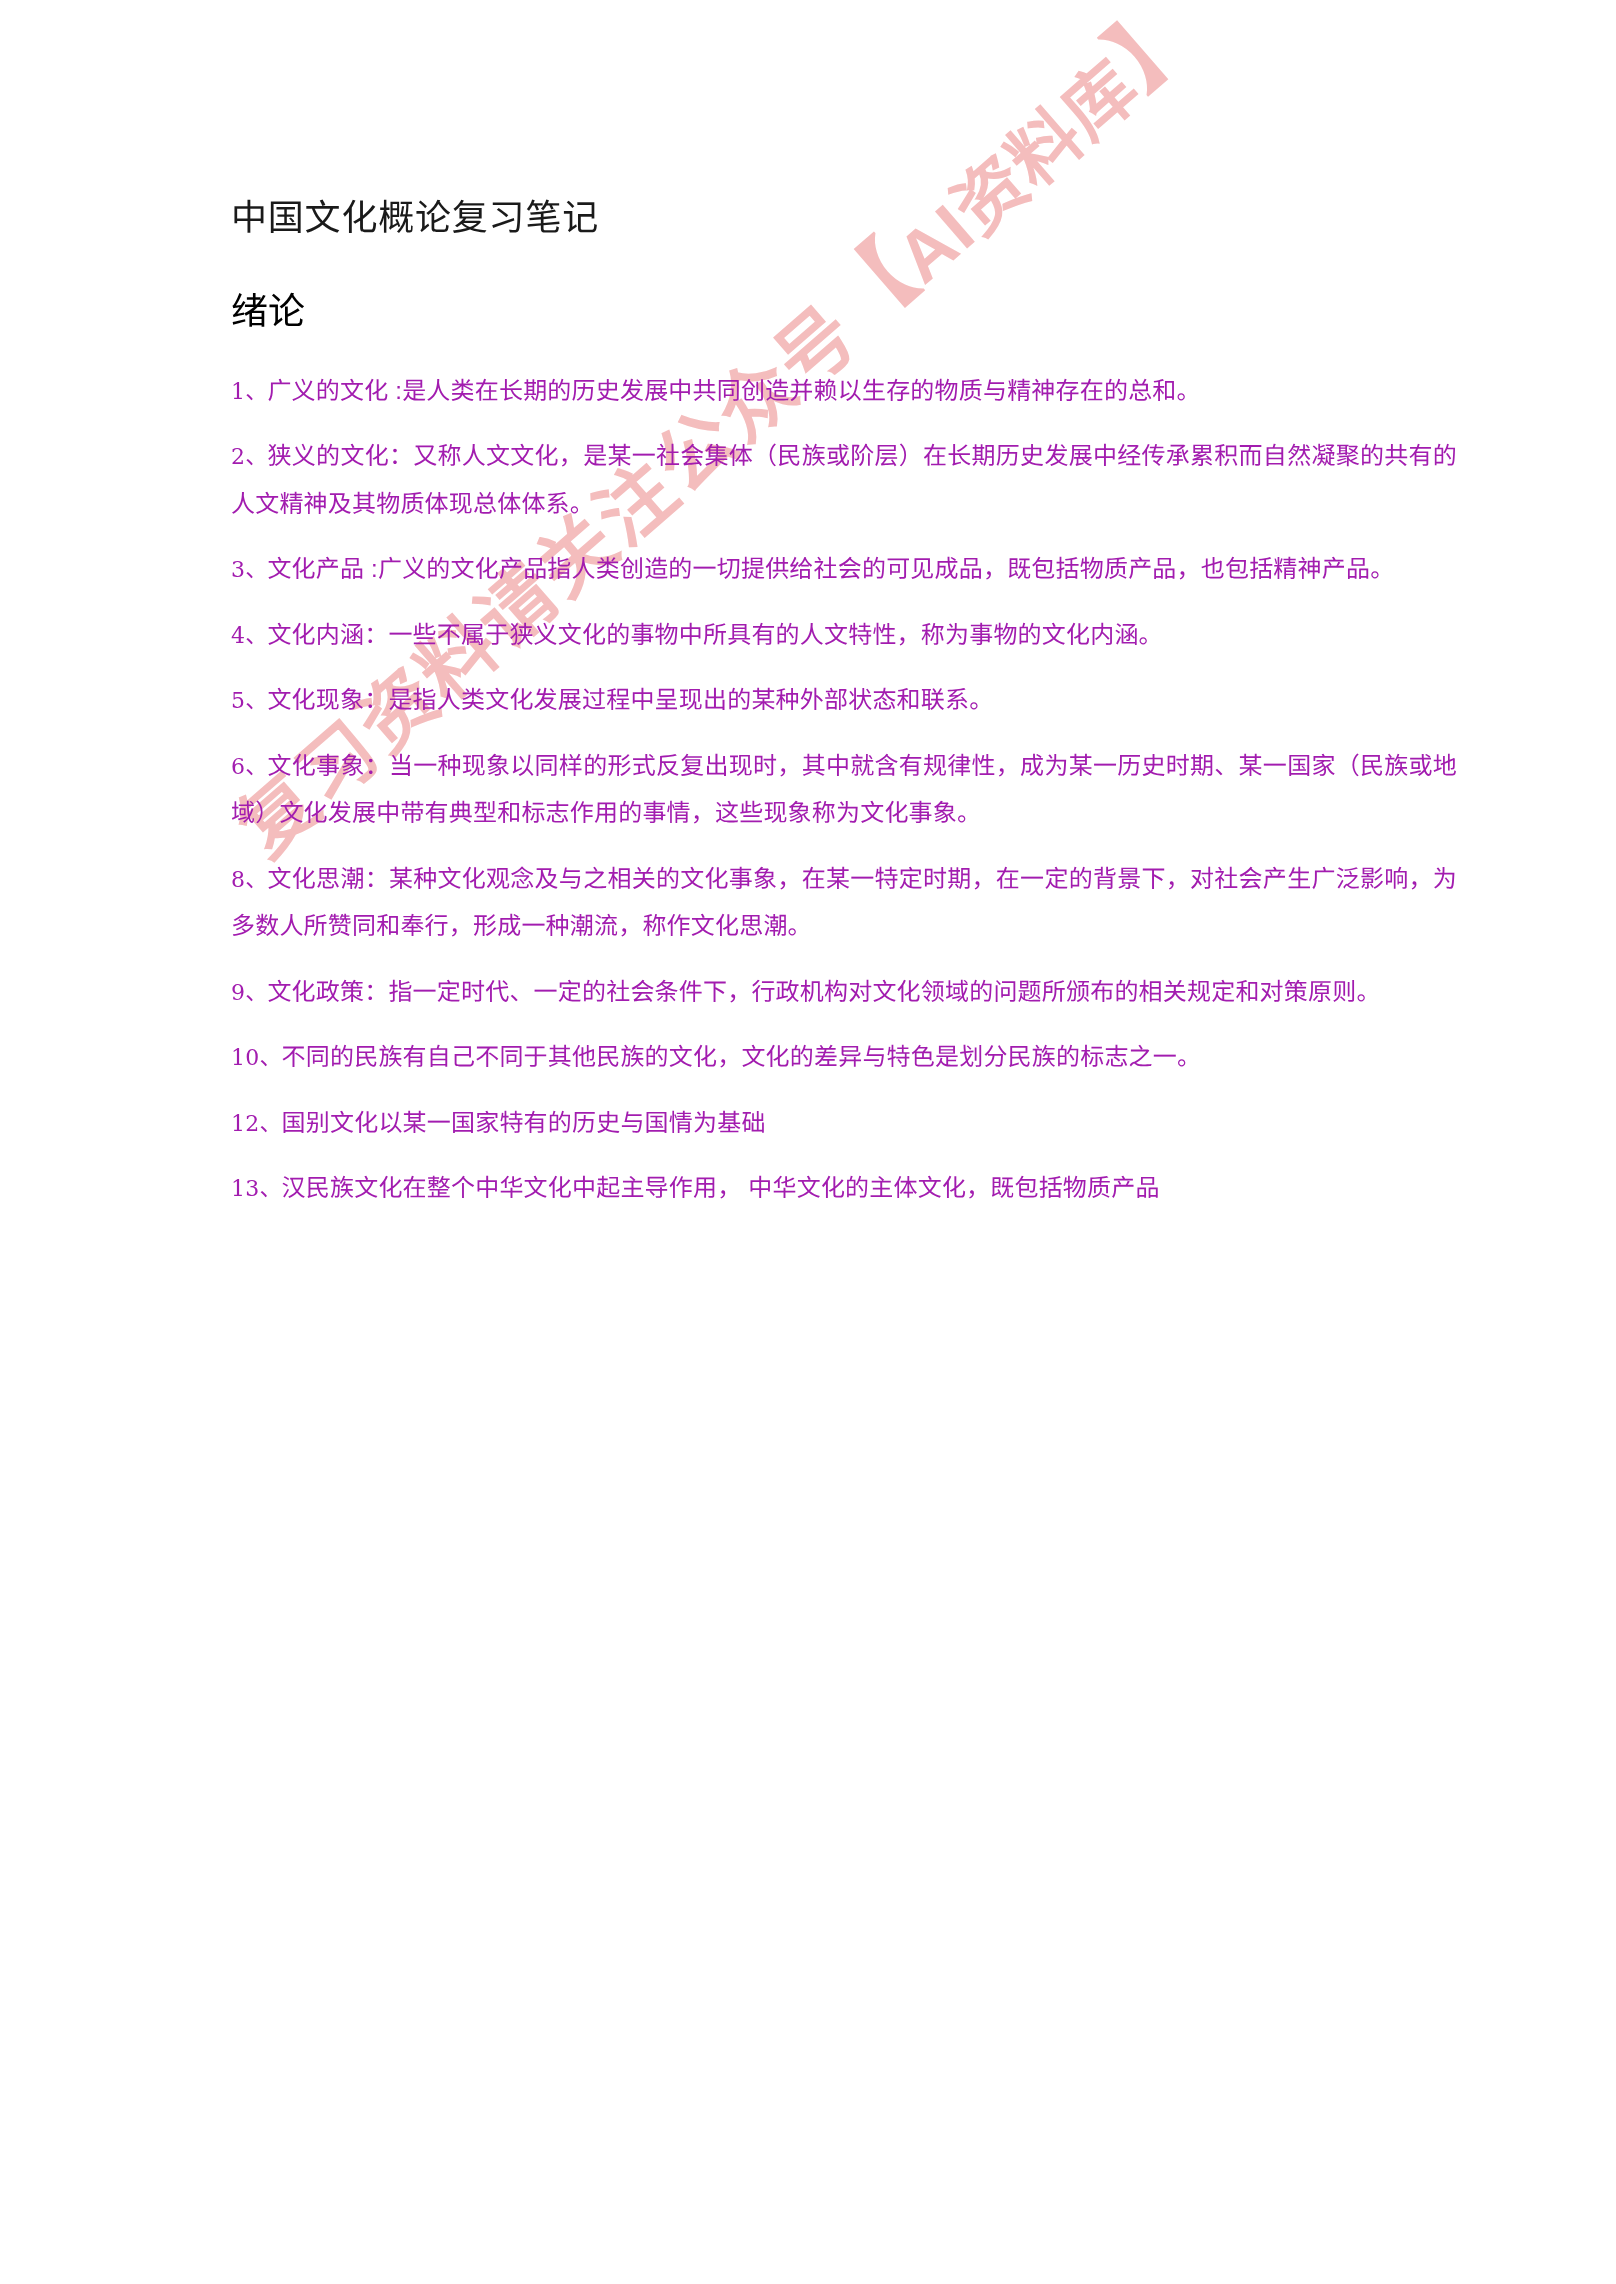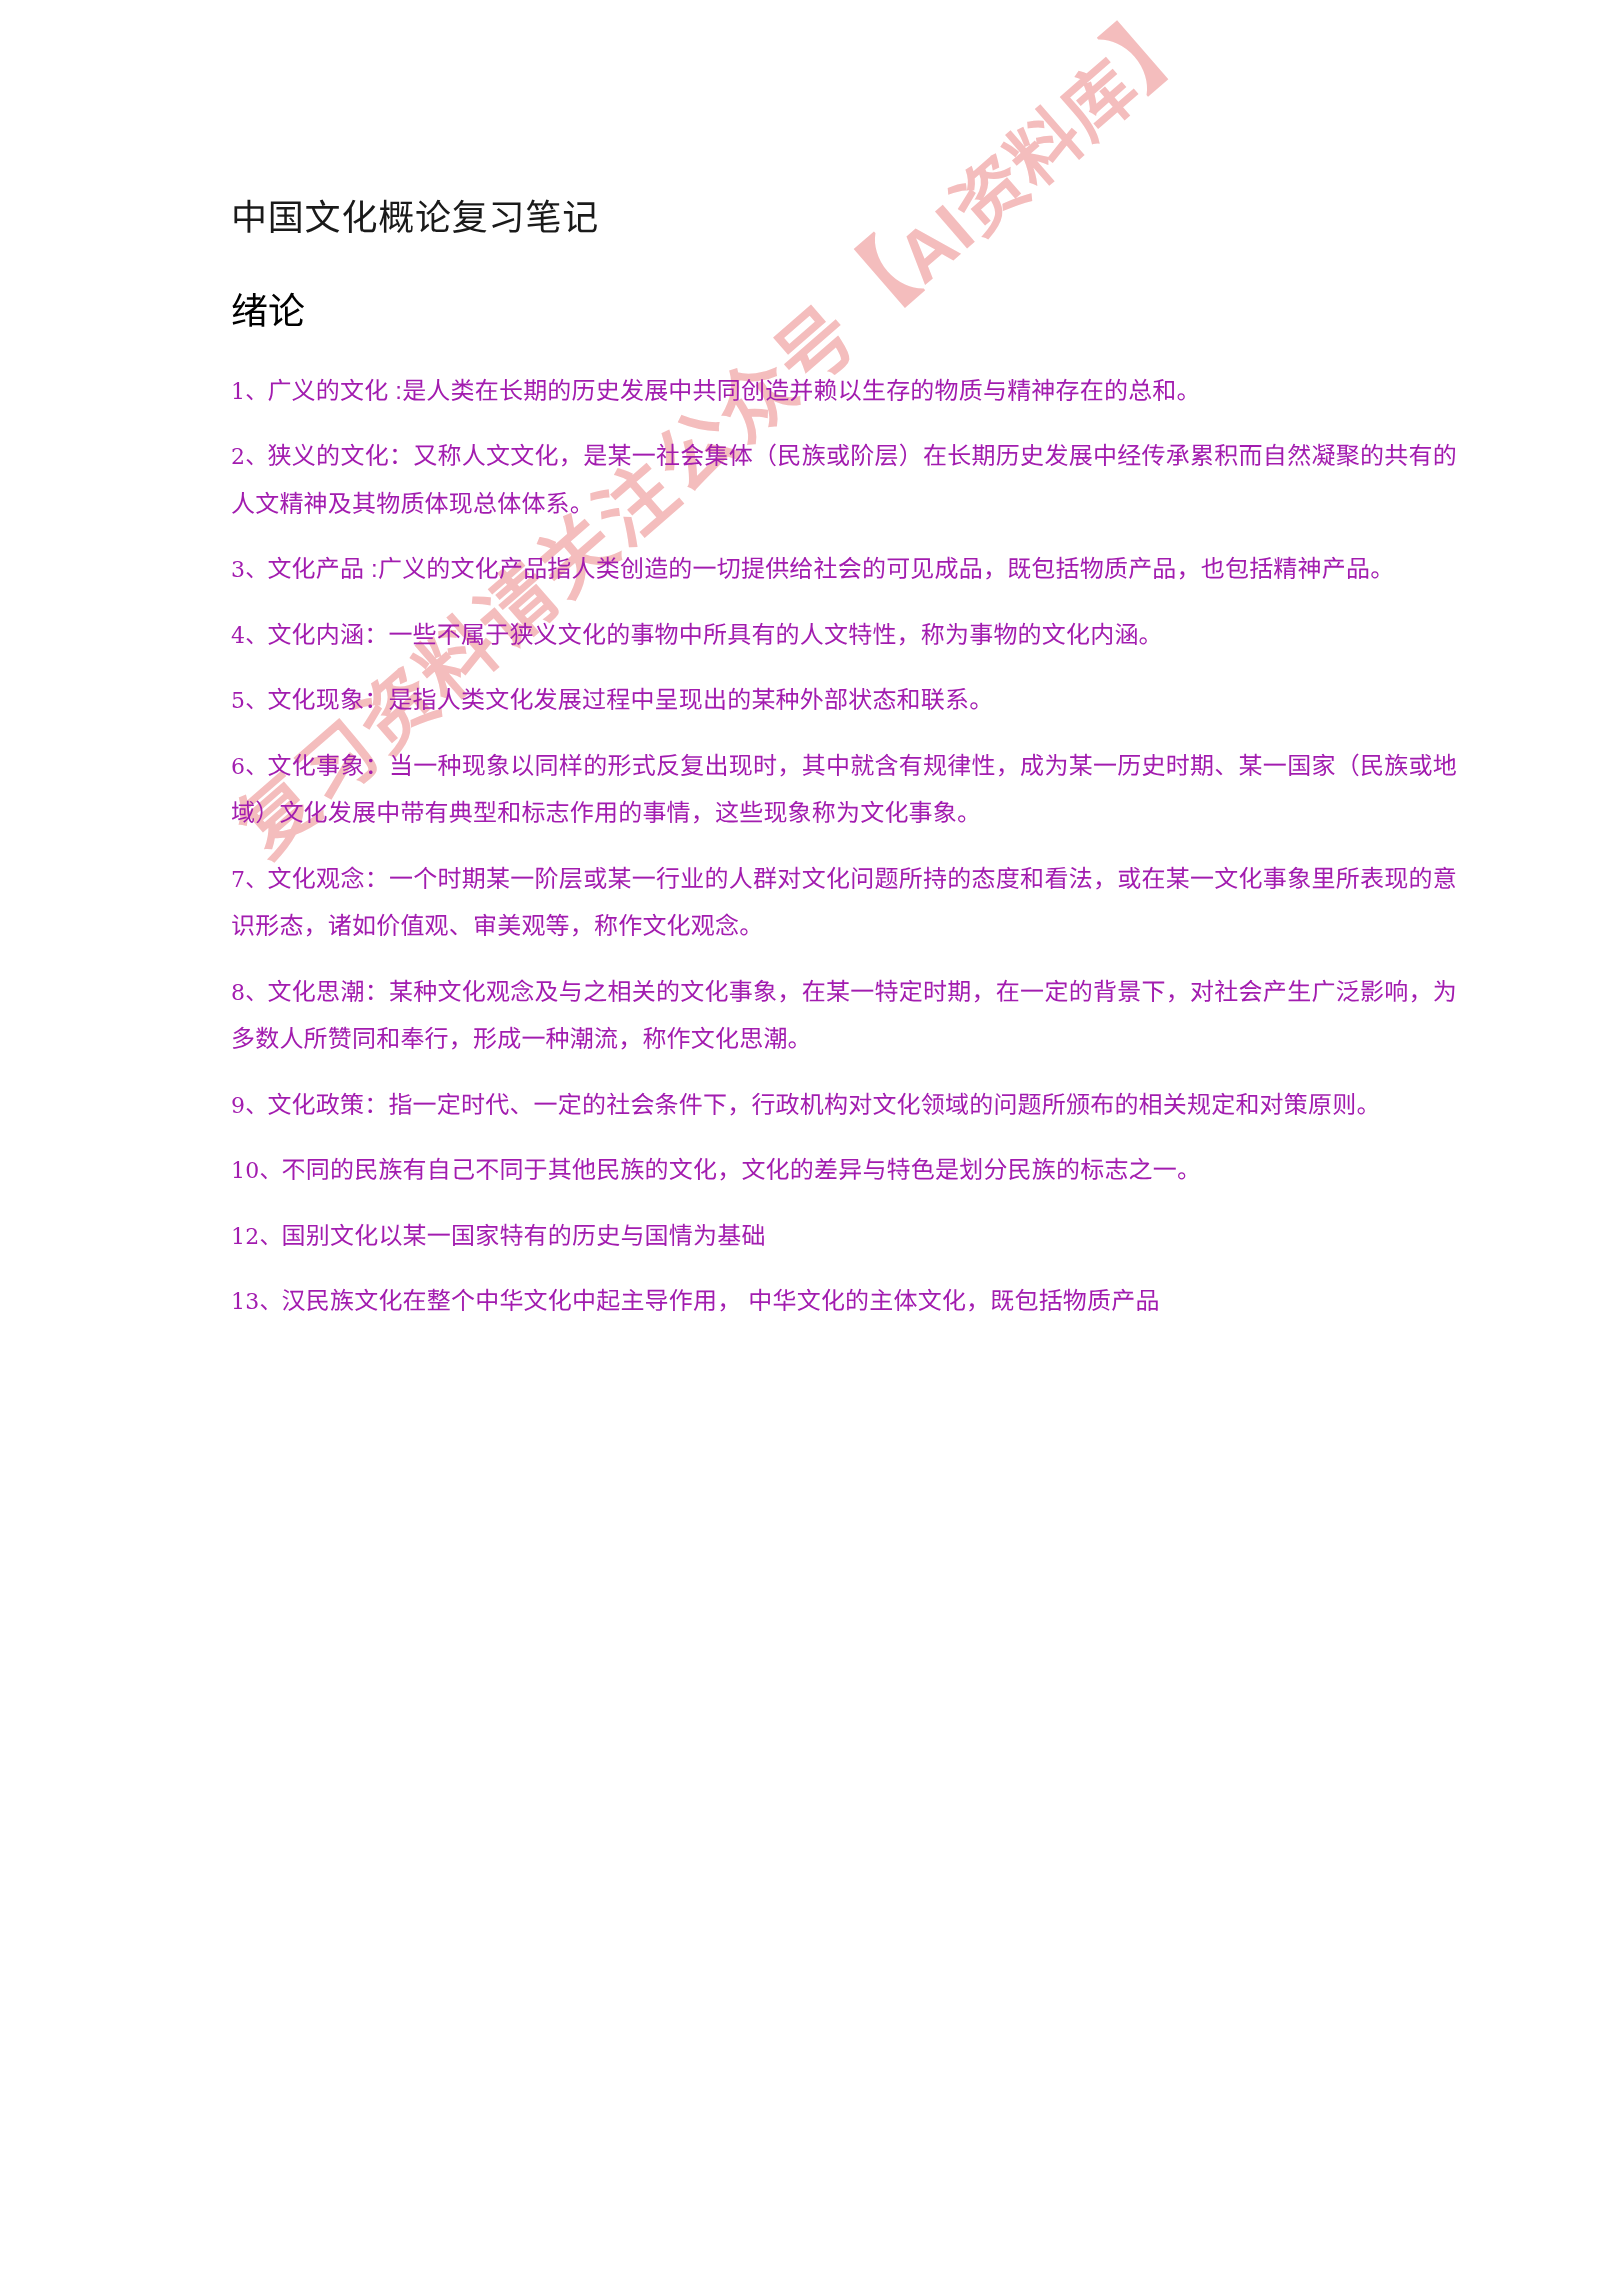--- a/index.html
+++ b/index.html
@@ -129,21 +129,20 @@
 
     <h2 class="section-heading">绪论</h2>
 
     <div class="note-list" id="notes-list">
         <p class="note-item"><span class="idx">1、</span><span>广义的文化 :是人类在长期的历史发展中共同创造并赖以生存的物质与精神存在的总和。</span></p>
         <p class="note-item"><span class="idx">2、</span><span>狭义的文化：又称人文文化，是某一社会集体（民族或阶层）在长期历史发展中经传承累积而自然凝聚的共有的人文精神及其物质体现总体体系。</span></p>
         <p class="note-item"><span class="idx">3、</span><span>文化产品 :广义的文化产品指人类创造的一切提供给社会的可见成品，既包括物质产品，也包括精神产品。</span></p>
         <p class="note-item"><span class="idx">4、</span><span>文化内涵：一些不属于狭义文化的事物中所具有的人文特性，称为事物的文化内涵。</span></p>
         <p class="note-item"><span class="idx">5、</span><span>文化现象：是指人类文化发展过程中呈现出的某种外部状态和联系。</span></p>
         <p class="note-item"><span class="idx">6、</span><span>文化事象：当一种现象以同样的形式反复出现时，其中就含有规律性，成为某一历史时期、某一国家（民族或地域）文化发展中带有典型和标志作用的事情，这些现象称为文化事象。</span></p>
-        <p class="note-item"><span class="idx">7、</span><span>文化观念：一个时期某一阶层或某一行业的人群对文化问题所持的态度和看法，或在某一文化事象里所表现的意识形态，诸如价值观、审美观等，称作文化观念。</span></p>
         <p class="note-item"><span class="idx">8、</span><span>文化思潮：某种文化观念及与之相关的文化事象，在某一特定时期，在一定的背景下，对社会产生广泛影响，为多数人所赞同和奉行，形成一种潮流，称作文化思潮。</span></p>
         <p class="note-item"><span class="idx">9、</span><span>文化政策：指一定时代、一定的社会条件下，行政机构对文化领域的问题所颁布的相关规定和对策原则。</span></p>
         <p class="note-item"><span class="idx">10、</span><span>不同的民族有自己不同于其他民族的文化，文化的差异与特色是划分民族的标志之一。</span></p>
         <p class="note-item"><span class="idx">12、</span><span>国别文化以某一国家特有的历史与国情为基础</span></p>
         <p class="note-item"><span class="idx">13、</span><span>汉民族文化在整个中华文化中起主导作用， 中华文化的主体文化，既包括物质产品</span></p>
       </div>
 
   </div>
 </div>
 

